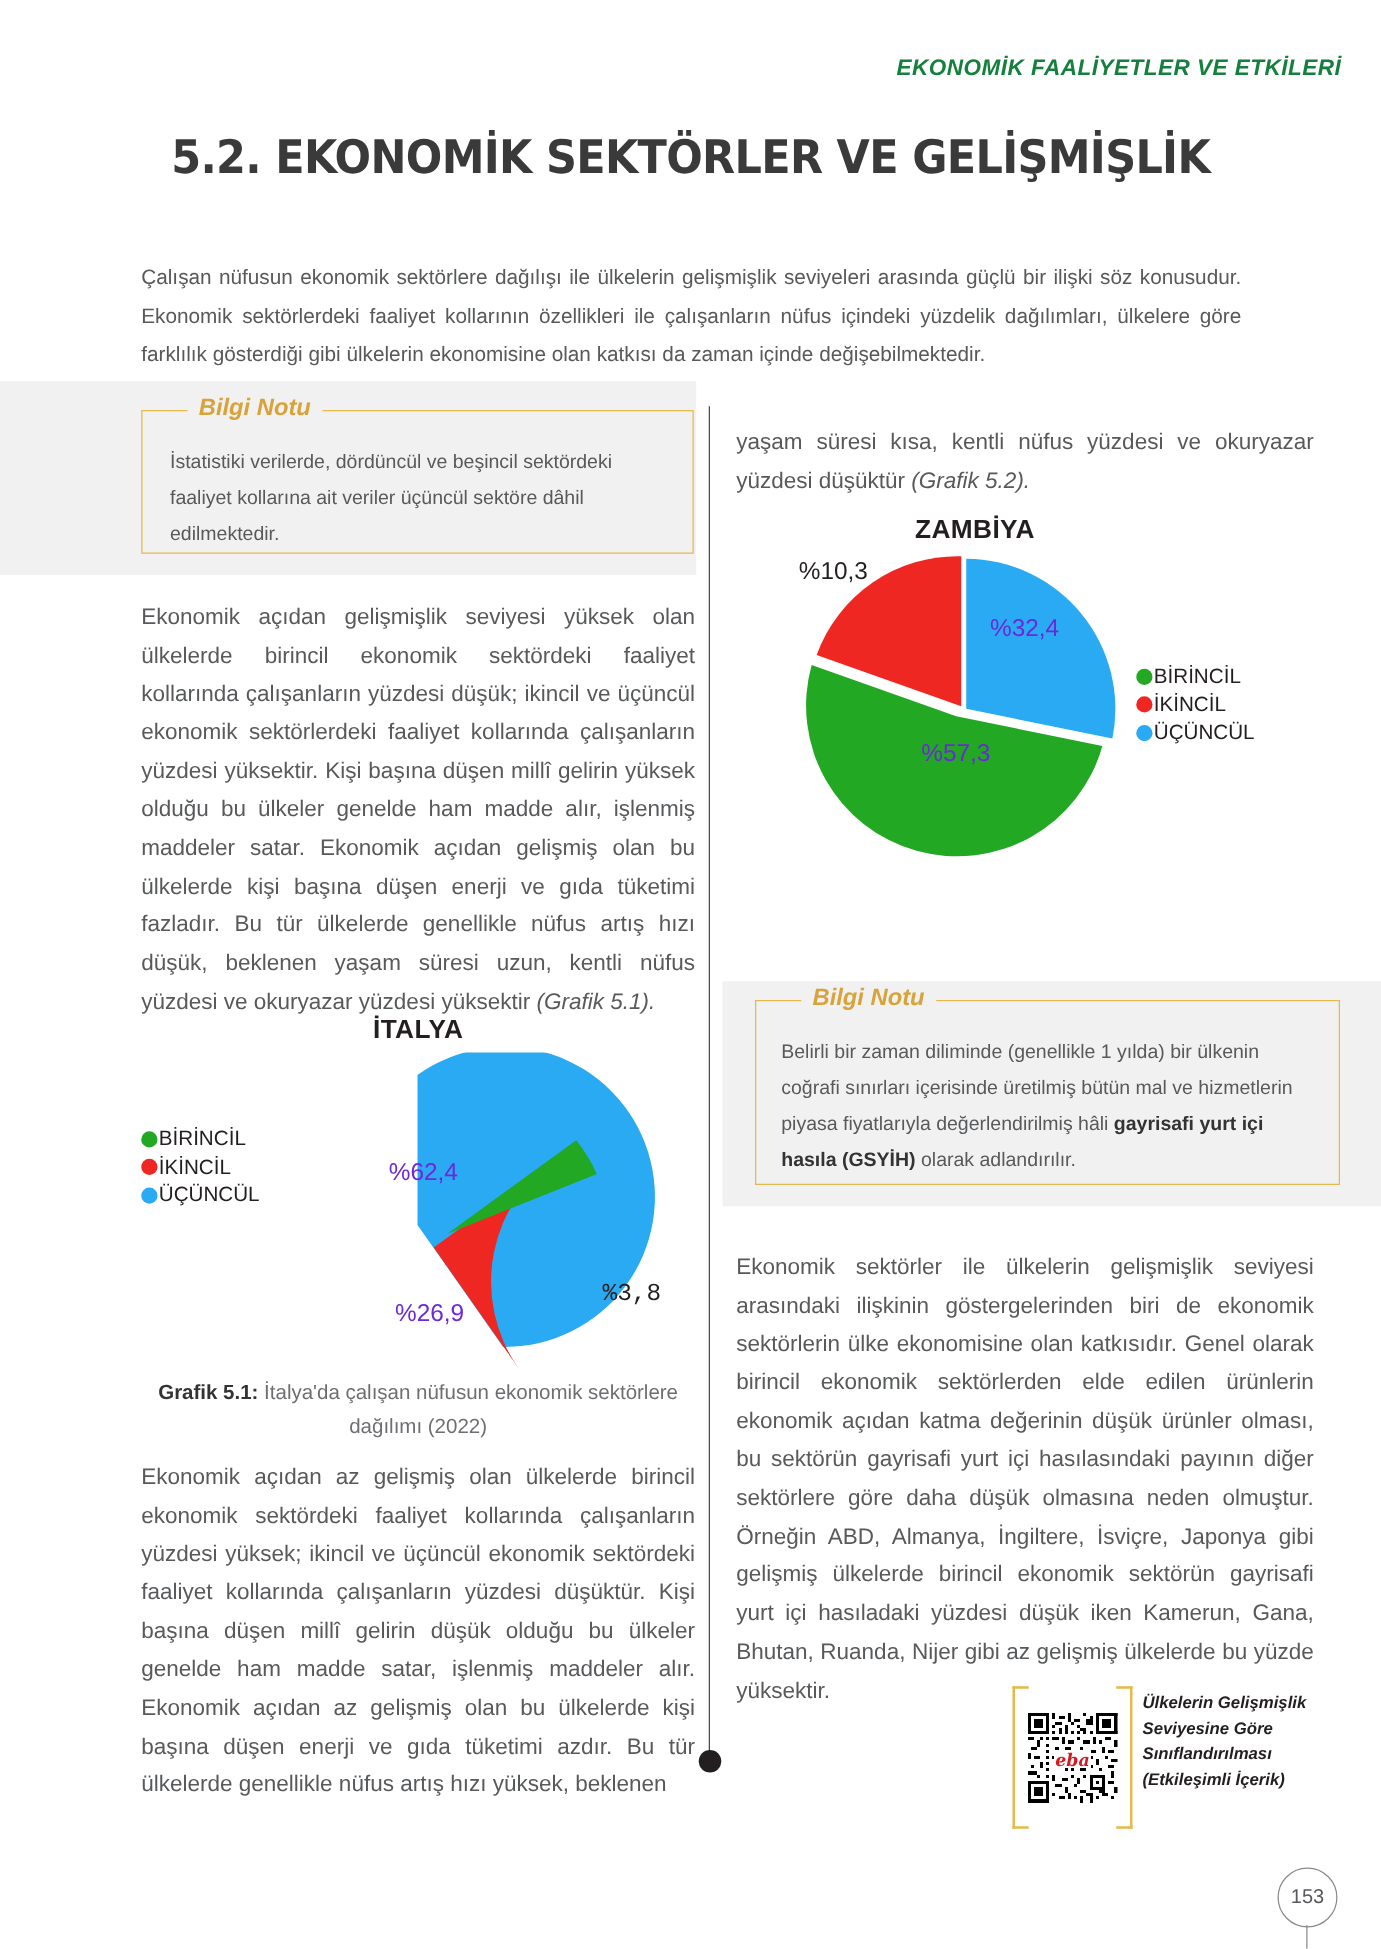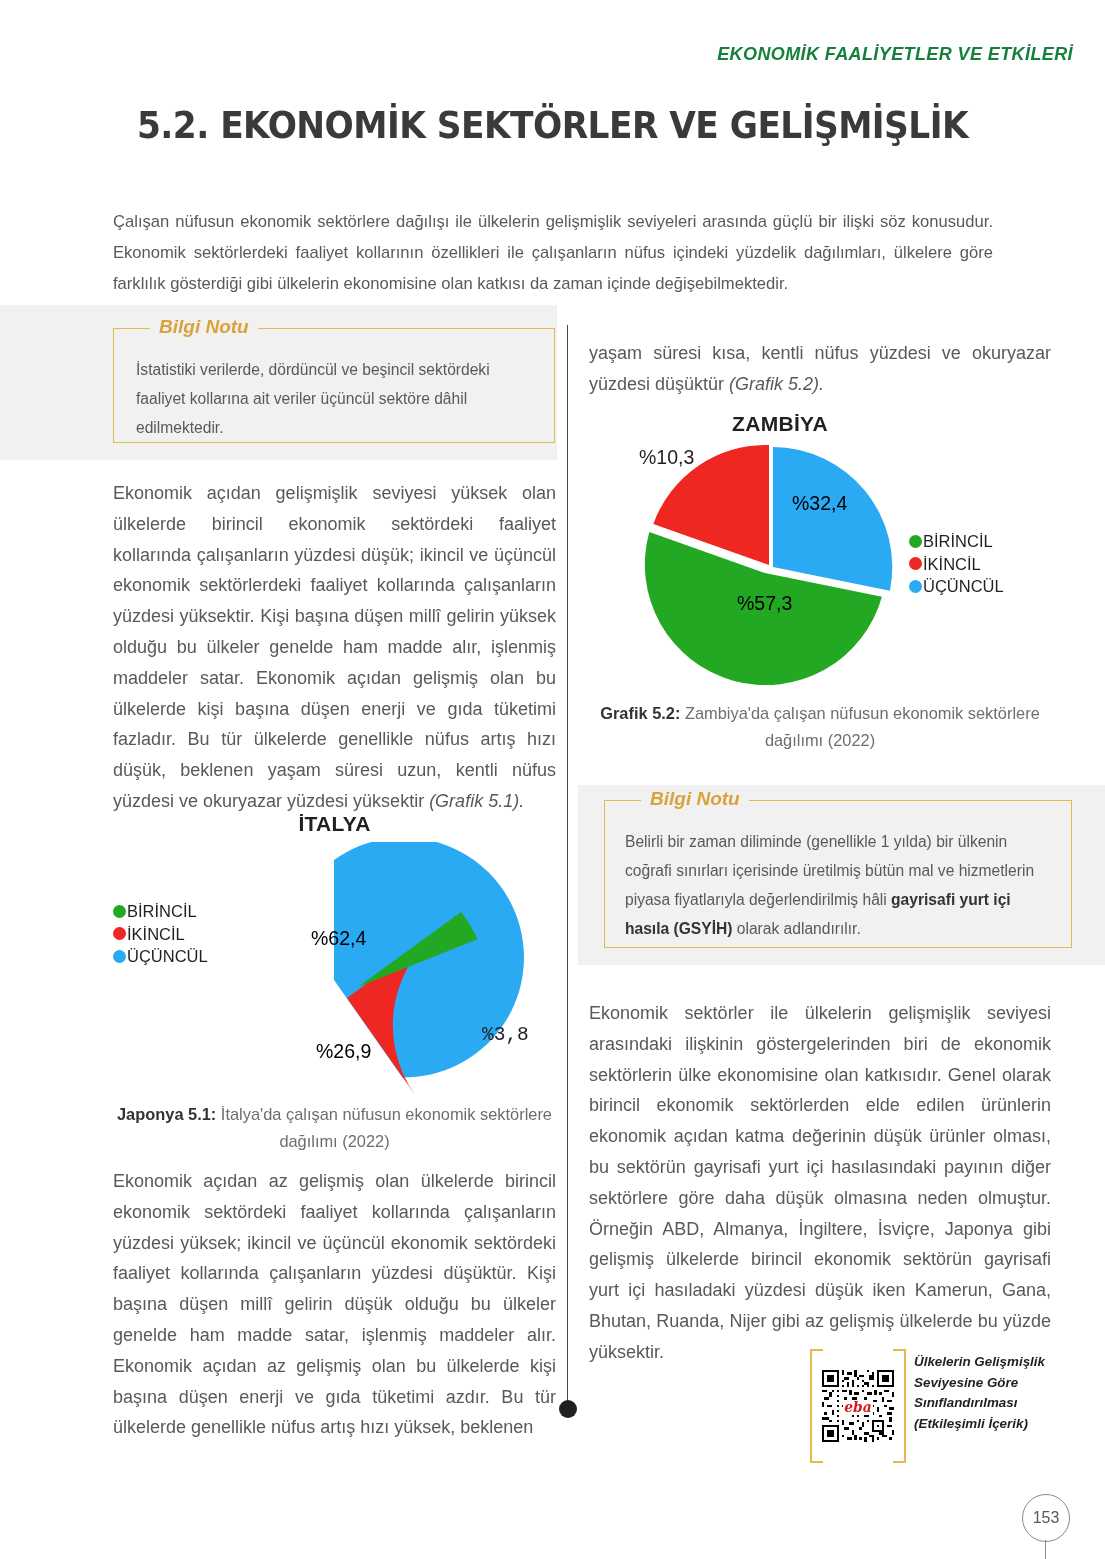--- a/index.html
+++ b/index.html
@@ -172,21 +172,21 @@
     width: 13px; height: 13px; border-radius: 50%;
     display: inline-block; flex: 0 0 auto;
   }
   #legend-italya  { left: 0px;   top: 88px; }
   #legend-zambiya { left: 320px; top: 118px; }
 
   .pie-label {
     position: absolute;
     font-size: 19.5px;
     font-family: "Liberation Sans", sans-serif;
-    color: #000000;
+    color: #6d28d9;
     white-space: nowrap;
   }
   .pie-label.dark { color: #231f20; }
 
   
   #qr-block {
     position: absolute;
     left: 810px;
     top: 1349px;
     width: 240px;
@@ -306,21 +306,21 @@
         <span class="legend-dot" style="background:#ee2722"></span>
         <span>İKİNCİL</span>
       </div>
       <div class="legend-row">
         <span class="legend-dot" style="background:#29aaf2"></span>
         <span>ÜÇÜNCÜL</span>
       </div>
     </div>
   </div>
 
-  <div class="caption" id="cap1"><b>Japonya 5.1:</b><span> İtalya'da çalışan nüfusun ekonomik sektörlere dağılımı (2022)</span></div>
+  <div class="caption" id="cap1"><b>Grafik 5.1:</b><span> İtalya'da çalışan nüfusun ekonomik sektörlere dağılımı (2022)</span></div>
 
   <p class="body-text" id="col-left-2">Ekonomik açıdan az gelişmiş olan ülkelerde birincil ekonomik sektördeki faaliyet kollarında çalışanların yüzdesi yüksek; ikincil ve üçüncül ekonomik sektördeki faaliyet kollarında çalışanların yüzdesi düşüktür. Kişi başına düşen millî gelirin düşük olduğu bu ülkeler genelde ham madde satar, işlenmiş maddeler alır. Ekonomik açıdan az gelişmiş olan bu ülkelerde kişi başına düşen enerji ve gıda tüketimi azdır. Bu tür ülkelerde genellikle nüfus artış hızı yüksek, beklenen</p>
 
   <p class="body-text" id="col-right-1"><span>yaşam süresi kısa, kentli nüfus yüzdesi ve okuryazar yüzdesi düşüktür </span><i>(Grafik 5.2).</i></p>
 
   <div class="chart" id="chart-zambiya">
     <div class="chart-title" style="left:-40px;width:462px;">ZAMBİYA</div>
 
     <svg width="462" height="258" viewBox="0 0 462 258" style="position:absolute;left:0;top:30px;">
 
@@ -350,21 +350,20 @@
         <span class="legend-dot" style="background:#ee2722"></span>
         <span>İKİNCİL</span>
       </div>
       <div class="legend-row">
         <span class="legend-dot" style="background:#29aaf2"></span>
         <span>ÜÇÜNCÜL</span>
       </div>
     </div>
   </div>
 
-  <div class="caption" id="cap2"><b>Grafik 5.2:</b><span> Zambiya'da çalışan nüfusun ekonomik sektörlere dağılımı (2022)</span></div>
 
   <p class="body-text" id="col-right-2">Ekonomik sektörler ile ülkelerin gelişmişlik  seviyesi arasındaki ilişkinin göstergelerinden biri de ekonomik sektörlerin ülke ekonomisine olan katkısıdır. Genel olarak birincil ekonomik sektörlerden elde edilen ürünlerin ekonomik açıdan katma değerinin düşük ürünler olması, bu sektörün gayrisafi yurt içi hasılasındaki payının  diğer sektörlere göre daha düşük olmasına neden olmuştur. Örneğin ABD, Almanya, İngiltere, İsviçre, Japonya gibi gelişmiş ülkelerde birincil ekonomik sektörün gayrisafi yurt içi hasıladaki yüzdesi düşük iken Kamerun, Gana, Bhutan, Ruanda, Nijer gibi az gelişmiş ülkelerde bu yüzde yüksektir.</p>
 
   <div id="qr-block">
     <div class="qr-frame">
       <div class="qr-bracket l"></div>
       <div class="qr-bracket r"></div>
       <svg class="qr-img" viewBox="0 0 29 29" shape-rendering="crispEdges">
         <rect width="29" height="29" fill="#ffffff"></rect>
         <g fill="#000000">

